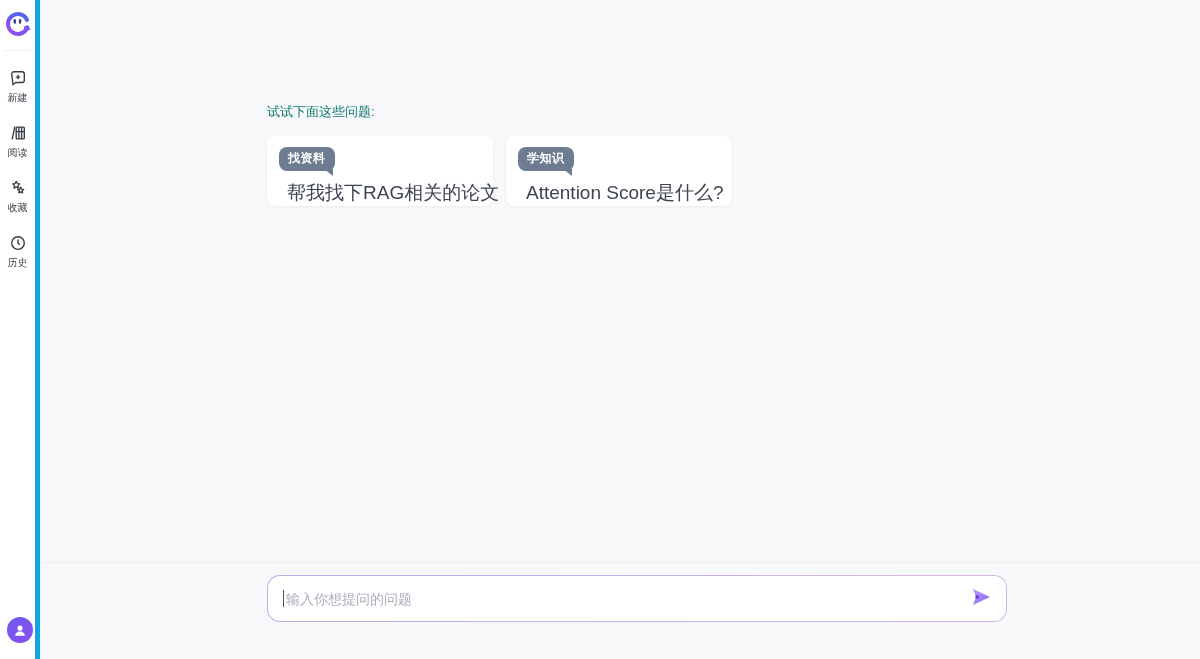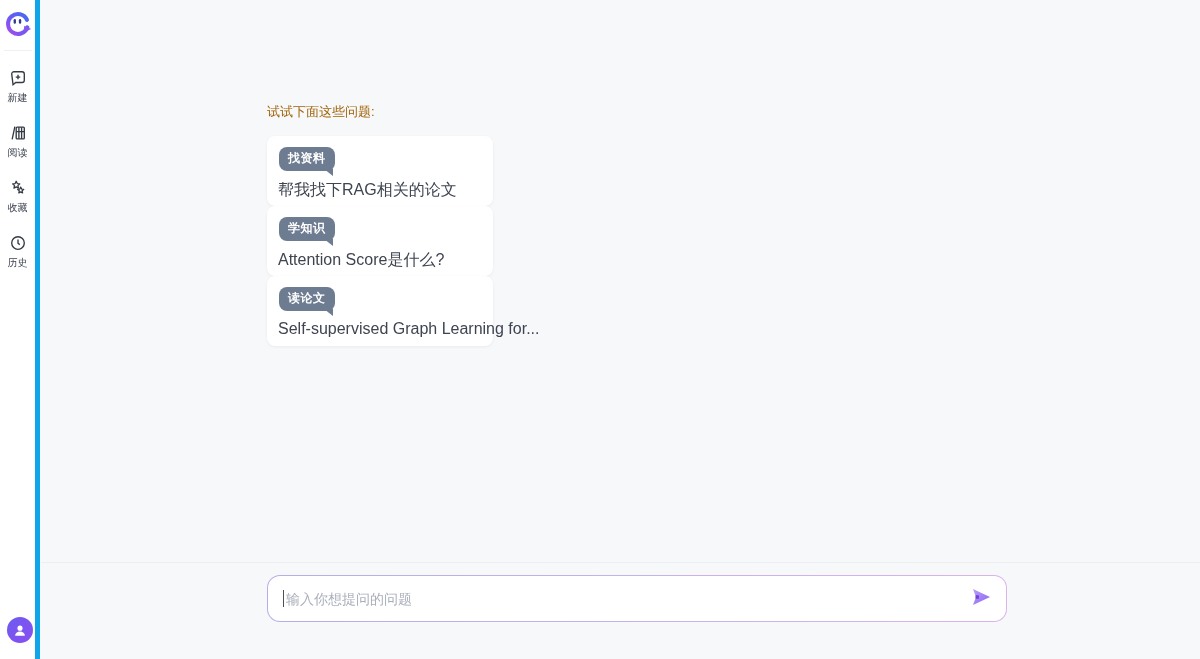--- a/index.html
+++ b/index.html
@@ -36,43 +36,43 @@
 
   
   .main { position:absolute; left:41px; top:0; width:1159px; height:659px; }
 
   .greeting-row { position:absolute; left:173px; top:44px; display:flex; align-items:center; }
   .greeting-logo { width:40px; height:40px; flex:0 0 auto; }
   .greeting-text {
     margin-left:13px; font-size:22px; color:#6e7480; letter-spacing:0.5px;
   }
 
-  .subtitle { position:absolute; left:226px; top:103px; font-size:13px; color:#a16207;text-align:right; }
-
-  .cards { position:absolute; left:226px; top:136px; display:flex;flex-direction:column; }
+  .subtitle { position:absolute; left:226px; top:103px; font-size:13px; color:#0f766e;text-align:right; }
+
+  .cards { position:absolute; left:226px; top:136px; display:flex; }
   .card {
     width:226px; height:70px; background:#ffffff; border-radius:8px;
     margin-right:13px; cursor:pointer; position:relative;
     box-shadow:0 1px 3px rgba(30,41,59,0.06);
   }
   .badge {
     position:absolute; left:12px; top:11px;
     background:#6e7c92; color:#ffffff;
     font-size:12px; font-weight:bold; letter-spacing:0.5px;
     padding:3px 9px 4px; border-radius:8px 8px 8px 8px;
   }
   .badge::after {
     content:""; position:absolute; right:2px; bottom:-5px;
     width:0; height:0;
     border-left:9px solid transparent;
     border-top:7px solid #6e7c92;
   }
   .card-question {
-    position:absolute; left:11px; top:44px;
-    font-size:16px; color:#3e4450; white-space:nowrap;
+    position:absolute; left:20px; top:44px;
+    font-size:19px; color:#3e4450; white-space:nowrap;
   }
 
   
   .footer-divider {
     position:absolute; left:0; top:562px; width:1159px; height:1px; background:#eceef2;
   }
   .input-wrap {
     position:absolute; left:226px; top:575px; width:740px; height:47px;
     border-radius:13px; padding:1px;
     background:linear-gradient(90deg,#b5aee8 0%,#c7b3ea 55%,#dab4ea 100%);
@@ -189,24 +189,20 @@
     <div class="card">
       <span class="badge">找资料</span>
       <span class="card-question">帮我找下RAG相关的论文</span>
     </div>
 
     <div class="card">
       <span class="badge">学知识</span>
       <span class="card-question">Attention Score是什么?</span>
     </div>
 
-    <div class="card">
-      <span class="badge">读论文</span>
-      <span class="card-question">Self-supervised Graph Learning for...</span>
-    </div>
 
   </div>
 
   <div class="footer-divider"></div>
 
   <div class="input-wrap">
     <div class="input-inner">
       <div class="caret"></div>
       <input class="chat-input" type="text" placeholder="输入你想提问的问题" style="">
       <button class="send-btn">

